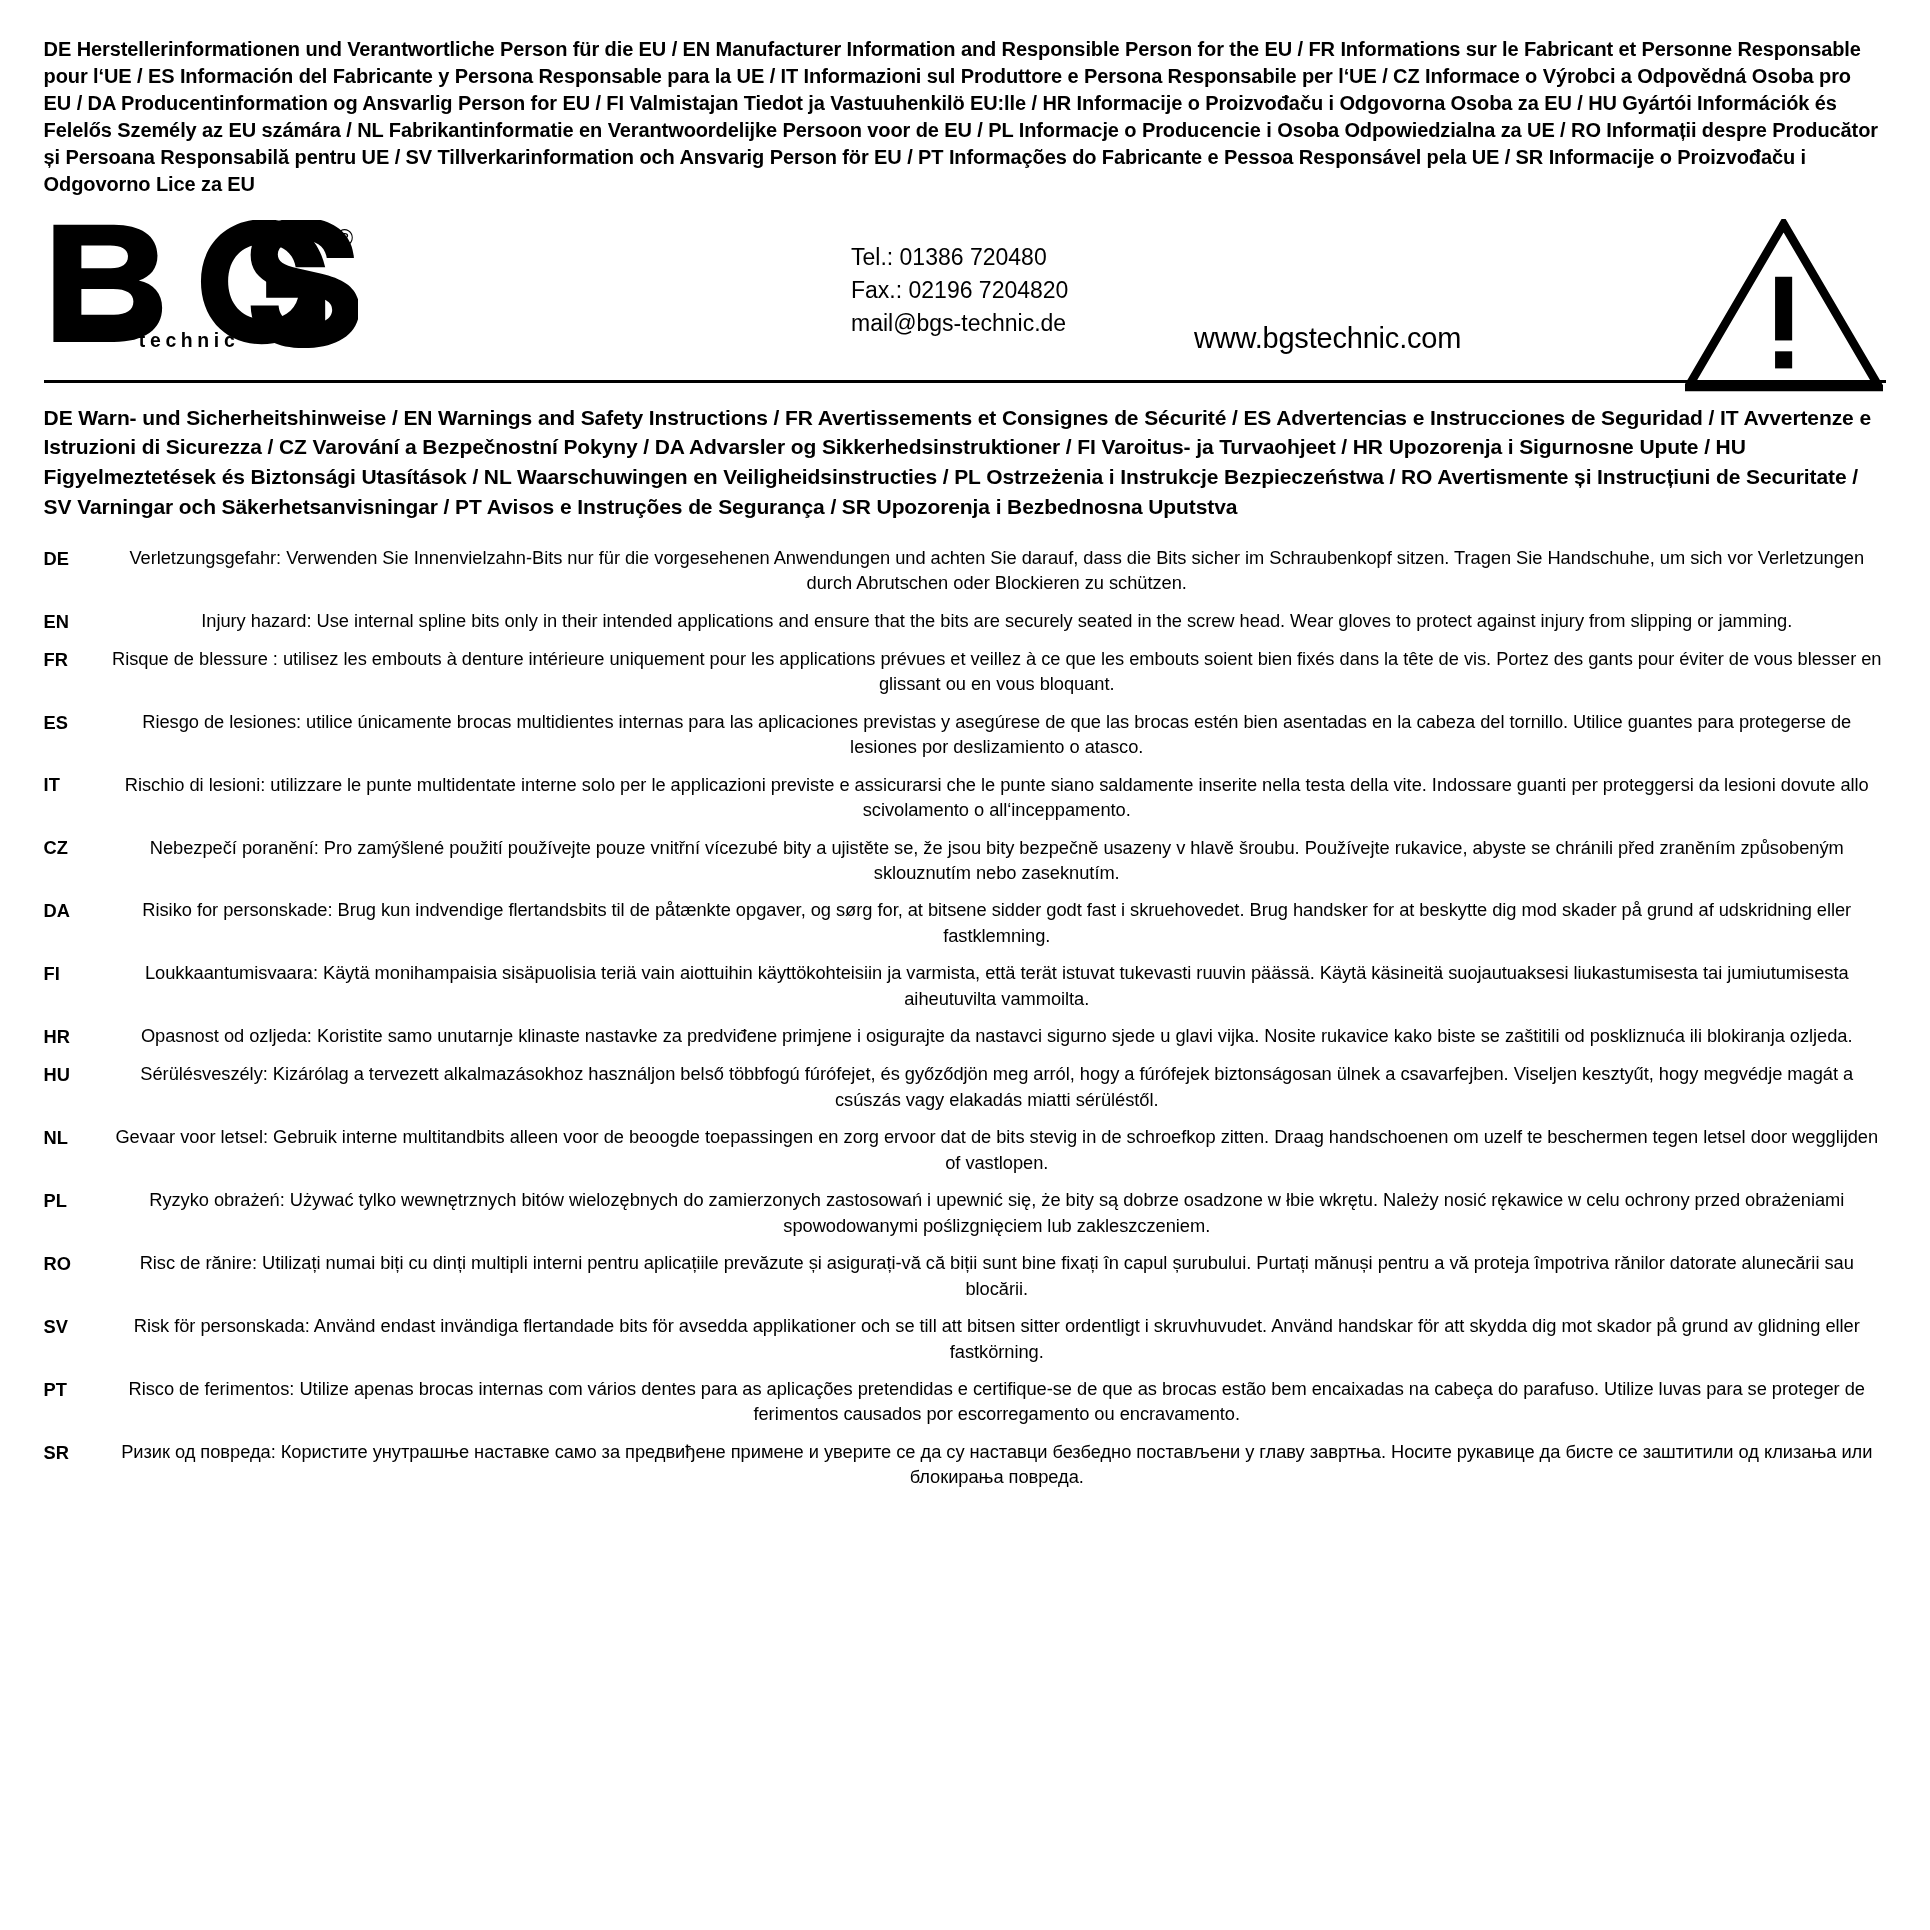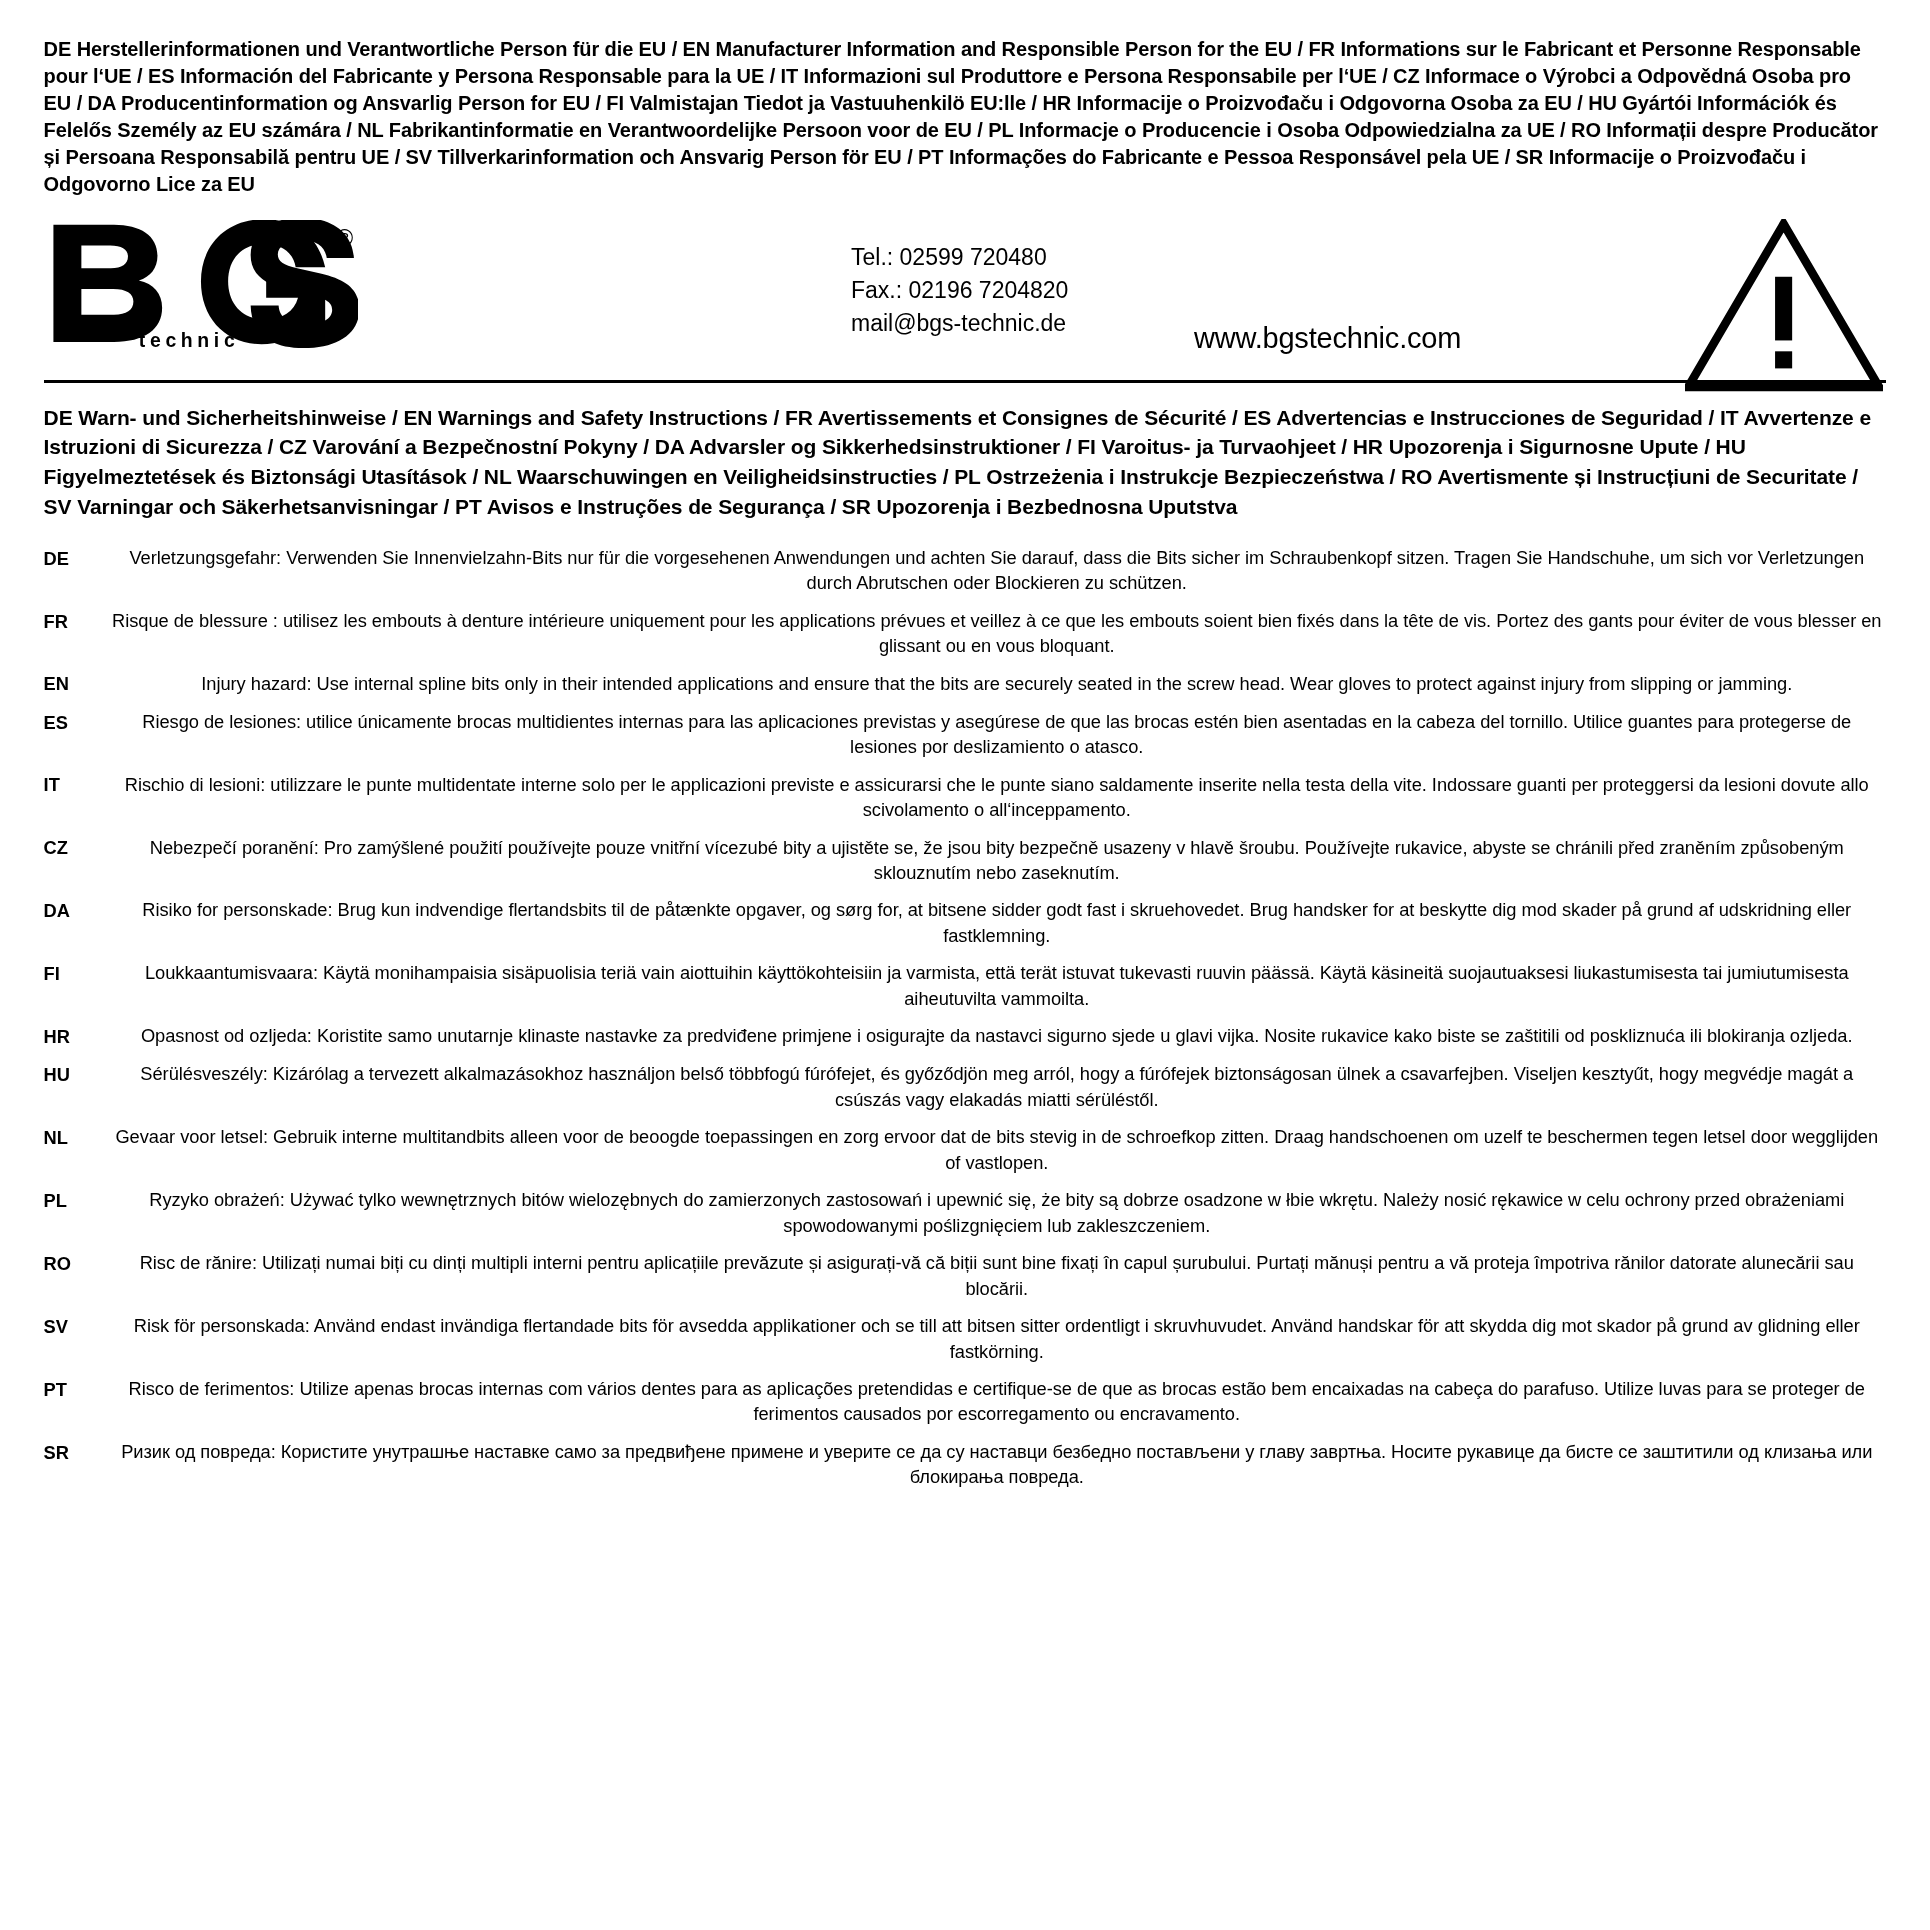--- a/index.html
+++ b/index.html
@@ -144,21 +144,21 @@
                    c-33-8-48-22-48-45 0-29 26-48 65-48 41 0 66 20 68 52 h-35 c-2-15-13-23-33-23
                    -18 0-30 8-30 18 0 9 7 14 25 18 l30 7 c35 8 50 22 50 46 0 31-28 50-72 50
                    -45 0-67-20-68-55z"></path>
         </g>
         <text x="372" y="34" font-family="&quot;Liberation Sans&quot;, sans-serif" font-size="30" fill="#000">®</text>
         <text x="118" y="163" font-family="&quot;Liberation Sans&quot;, sans-serif" font-size="25" font-weight="bold" letter-spacing="6" fill="#000">technic</text>
       </svg>
     </div>
 
 
-    <div class="contact">Tel.: 02599 720480
+    <div class="contact">Tel.: 01386 720480
 Fax.: 02196 7204820
 mail@bgs-technic.de</div>
 
     <div class="website">www.bgstechnic.com</div>
 
     <div class="warn-tri">
       <svg viewBox="0 0 255 222" width="198" height="173" aria-hidden="true">
         <polygon points="127,6 250,216 4,216" fill="none" stroke="#000" stroke-width="11" stroke-linejoin="miter"></polygon>
         <rect x="116" y="74" width="22" height="82" fill="#000"></rect>
         <rect x="116" y="170" width="22" height="22" fill="#000"></rect>
@@ -171,30 +171,30 @@
   <div class="warn-heading">DE Warn- und Sicherheitshinweise  /  EN Warnings and Safety Instructions  /  FR Avertissements et Consignes de Sécurité  /  ES Advertencias e Instrucciones de Seguridad  /  IT Avvertenze e Istruzioni di Sicurezza  /  CZ Varování a Bezpečnostní Pokyny  /  DA Advarsler og Sikkerhedsinstruktioner  /  FI Varoitus- ja Turvaohjeet  /  HR Upozorenja i Sigurnosne Upute  /  HU Figyelmeztetések és Biztonsági Utasítások  /  NL Waarschuwingen en Veiligheidsinstructies  /  PL Ostrzeżenia i Instrukcje Bezpieczeństwa  /  RO Avertismente și Instrucțiuni de Securitate  /  SV Varningar och Säkerhetsanvisningar  /  PT Avisos e Instruções de Segurança  /  SR Upozorenja i Bezbednosna Uputstva</div>
 
   <div class="lang-list">
 
     <div class="lang-row">
       <div class="lang-code">DE</div>
       <div class="lang-text">Verletzungsgefahr: Verwenden Sie Innenvielzahn-Bits nur für die vorgesehenen Anwendungen und achten Sie darauf, dass die Bits sicher im Schraubenkopf sitzen. Tragen Sie Handschuhe, um sich vor Verletzungen durch Abrutschen oder Blockieren zu schützen.</div>
     </div>
 
     <div class="lang-row">
+      <div class="lang-code">EN</div>
+      <div class="lang-text">Injury hazard: Use internal spline bits only in their intended applications and ensure that the bits are securely seated in the screw head. Wear gloves to protect against injury from slipping or jamming.</div>
+    </div>
+
+    <div class="lang-row">
       <div class="lang-code">FR</div>
       <div class="lang-text">Risque de blessure : utilisez les embouts à denture intérieure uniquement pour les applications prévues et veillez à ce que les embouts soient bien fixés dans la tête de vis. Portez des gants pour éviter de vous blesser en glissant ou en vous bloquant.</div>
     </div>
 
     <div class="lang-row">
-      <div class="lang-code">EN</div>
-      <div class="lang-text">Injury hazard: Use internal spline bits only in their intended applications and ensure that the bits are securely seated in the screw head. Wear gloves to protect against injury from slipping or jamming.</div>
-    </div>
-
-    <div class="lang-row">
       <div class="lang-code">ES</div>
       <div class="lang-text">Riesgo de lesiones: utilice únicamente brocas multidientes internas para las aplicaciones previstas y asegúrese de que las brocas estén bien asentadas en la cabeza del tornillo. Utilice guantes para protegerse de lesiones por deslizamiento o atasco.</div>
     </div>
 
     <div class="lang-row">
       <div class="lang-code">IT</div>
       <div class="lang-text">Rischio di lesioni: utilizzare le punte multidentate interne solo per le applicazioni previste e assicurarsi che le punte siano saldamente inserite nella testa della vite. Indossare guanti per proteggersi da lesioni dovute allo scivolamento o all‘inceppamento.</div>
     </div>
 
     <div class="lang-row">

